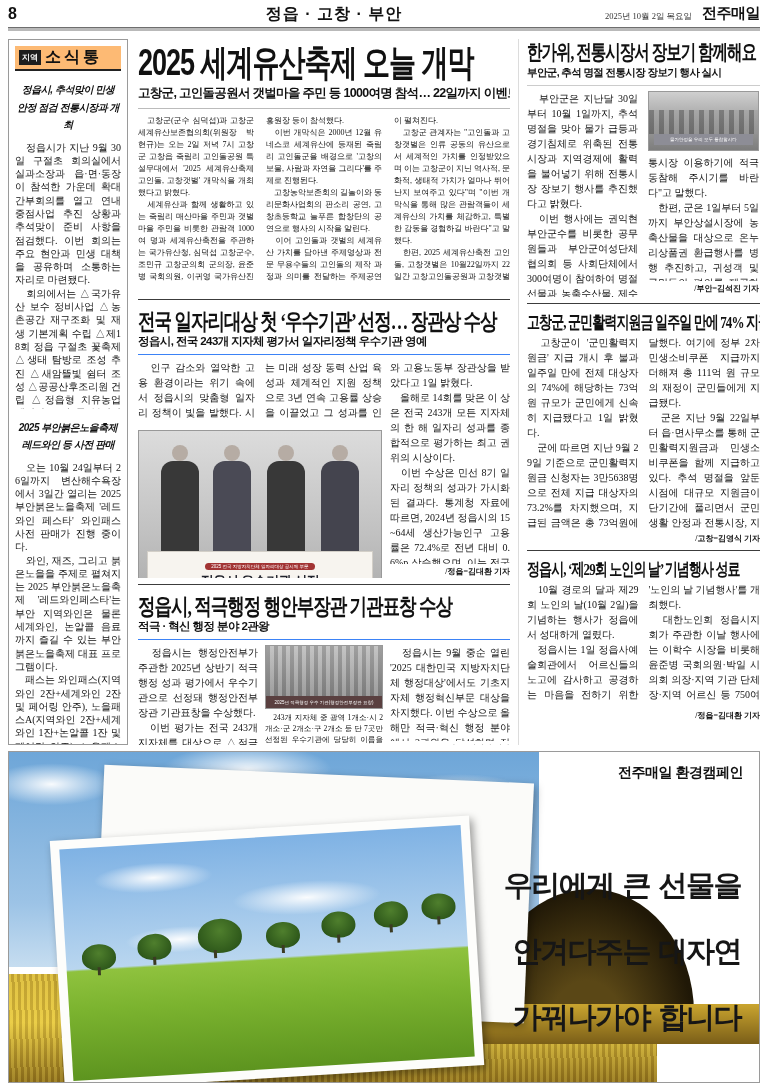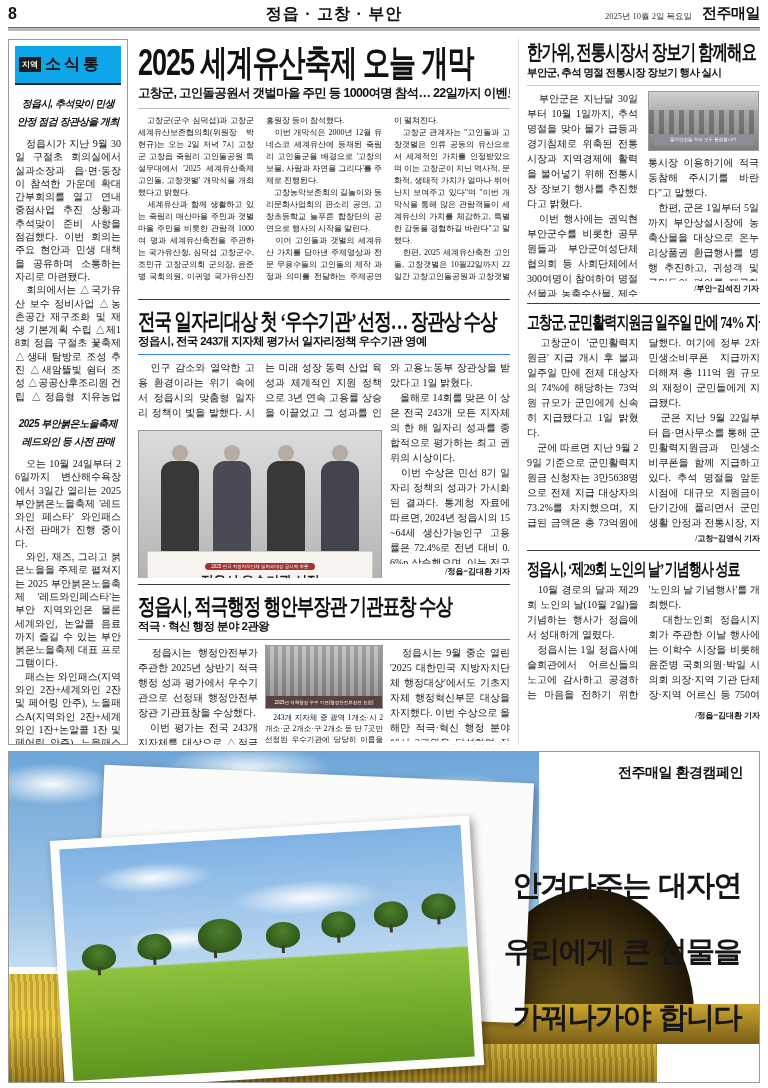--- a/index.html
+++ b/index.html
@@ -16,21 +16,21 @@
   .mast-right { width:220px; text-align:right; display:flex; align-items:flex-end; justify-content:flex-end; gap:10px; }
   .mast-date { font-size:8.5px; color:#333; }
   .mast-name { font-family:"Liberation Sans",sans-serif; font-weight:900; font-size:15px; letter-spacing:-0.5px; }
   .mast-band { height:4px; background:#b9b9b9; border-top:1px solid #6e6e6e; margin-top:3px; }
 
   
   .content { display:flex; height:706px; overflow:hidden; margin-top:8px; }
 
   
   .sidebar { width:120px; border:1px solid #9a9a9a; padding:6px 6px; overflow:hidden; background:#fff; }
-  .sb-head { display:flex; align-items:center; gap:4px; background:#0ea5e9; padding:8px 4px; border-bottom:2px solid #222; }
+  .sb-head { display:flex; align-items:center; gap:4px; background:#fdba74; padding:1px 4px; border-bottom:2px solid #222; }
   .sb-badge { background:#1e1e1e; color:#fff; font-family:"Liberation Sans",sans-serif; font-size:8px; font-weight:bold; padding:2px 3px; }
   .sb-title { font-family:"Liberation Sans",sans-serif; font-weight:900; font-size:16px; letter-spacing:3px; }
   .sb-art-title { text-align:center; font-family:"Liberation Sans",sans-serif; font-weight:bold; font-size:10px; letter-spacing:-0.5px; line-height:1.75; margin:10px 0 7px 0;font-style:italic; }
   .sb-body { font-size:10px; line-height:1.33; text-align:justify; word-break:break-all; white-space:pre-line; overflow:hidden; }
   .sb-body.first { max-height:268px; }
   .sb-body.second { max-height:308px; }
 
   .gap10 { width:10px; }
   .vdiv { width:1px; background:#dcdcdc; margin:0 8px; }
 
@@ -135,21 +135,21 @@
 
   <div class="content">
 
     <aside class="sidebar">
       <div class="sb-head">
         <span class="sb-badge">지역</span>
         <span class="sb-title">소식통</span>
       </div>
       <div class="sb-art-title">
         <div>정읍시, 추석맞이 민생</div>
-        <div>안정 점검 장관상을 개최</div>
+        <div>안정 점검 전통시장과 개최</div>
       </div>
       <div class="sb-body first">　정읍시가 지난 9월 30일 구절초 회의실에서 실과소장과 읍·면·동장이 참석한 가운데 확대 간부회의를 열고 연내 중점사업 추진 상황과 추석맞이 준비 사항을 점검했다. 이번 회의는 주요 현안과 민생 대책을 공유하며 소통하는 자리로 마련됐다.
 　회의에서는 △국가유산 보수 정비사업 △농촌공간 재구조화 및 재생 기본계획 수립 △제18회 정읍 구절초 꽃축제 △생태 탐방로 조성 추진 △새암뜰빛 쉼터 조성 △공공산후조리원 건립 △정읍형 치유농업 케어팜 조성 등 부서별 주요 사업 현황이 보고됐다. 시는 연내 차질 없는 마무리를 위해 긴밀한 협력을 이어가기로 했다.
 　읍·면·동에서는 추석을 앞두고 취약계층 위문과 경로당 물품 지원, 보도 및 가로등 점검 등 민생 안정 대책과 안전 관리 준비 상황을 공유하고, 따뜻한 명절을 보낼 수 있도록 세심한 행정을 다짐하는 자리도 이어졌다.　/정읍=김대환 기자</div>
       <div class="sb-art-title">
         <div>2025 부안붉은노을축제</div>
         <div>레드와인 등 사전 판매</div>
       </div>
       <div class="sb-body second">　오는 10월 24일부터 26일까지 변산해수욕장에서 3일간 열리는 2025 부안붉은노을축제 '레드와인 페스타' 와인패스 사전 판매가 진행 중이다.
 　와인, 재즈, 그리고 붉은노을을 주제로 펼쳐지는 2025 부안붉은노을축제 '레드와인페스타'는 부안 지역와인은 물론 세계와인, 논알콜 음료까지 즐길 수 있는 부안붉은노을축제 대표 프로그램이다.
@@ -290,19 +290,19 @@
         <div class="tree" style="left:18%; top:39%;"></div>
         <div class="tree" style="left:33%; top:34%; width:44px; height:34px;"></div>
         <div class="tree" style="left:50%; top:37%;"></div>
         <div class="tree" style="left:64%; top:34%;"></div>
         <div class="tree" style="left:77%; top:31%;"></div>
         <div class="tree" style="left:89%; top:29%;"></div>
       </div>
     </div>
     <div class="campaign-label">전주매일 환경캠페인</div>
     <div class="slogan">
+      <div>우리에게 큰 선물을</div>
       <div>안겨다주는 대자연</div>
-      <div>우리에게 큰 선물을</div>
       <div>가꿔나가야 합니다</div>
     </div>
   </div>
 
 </div>
 
 </body></html>

